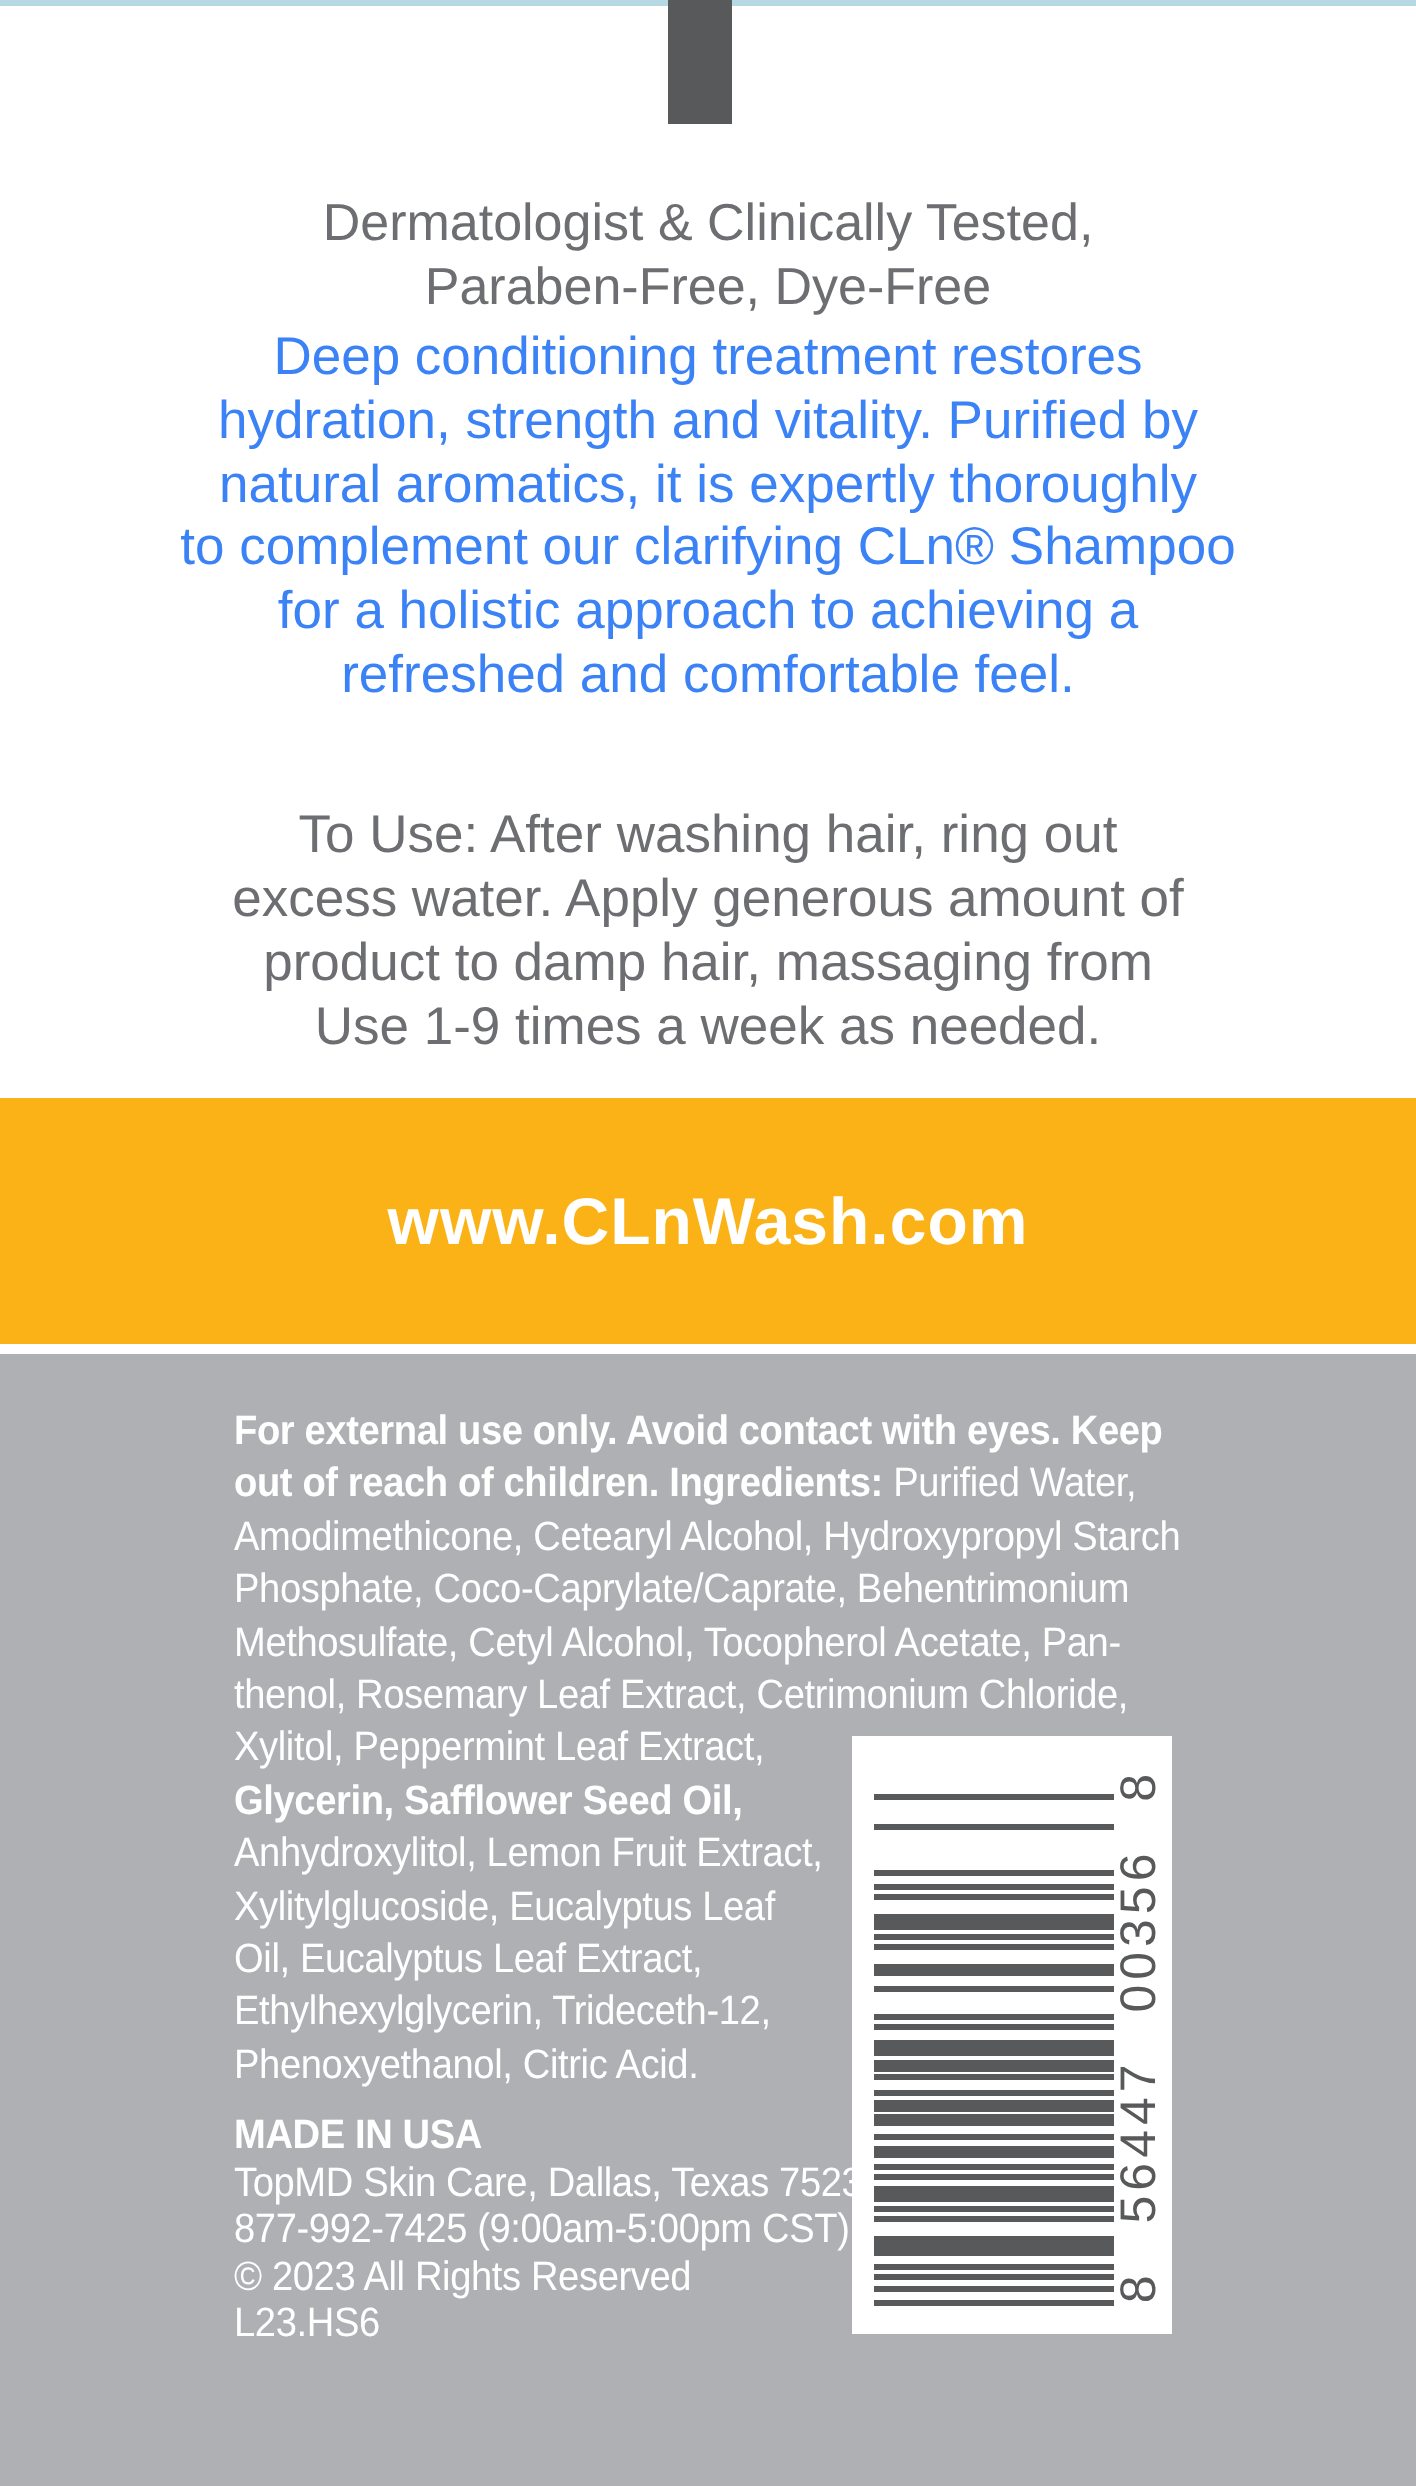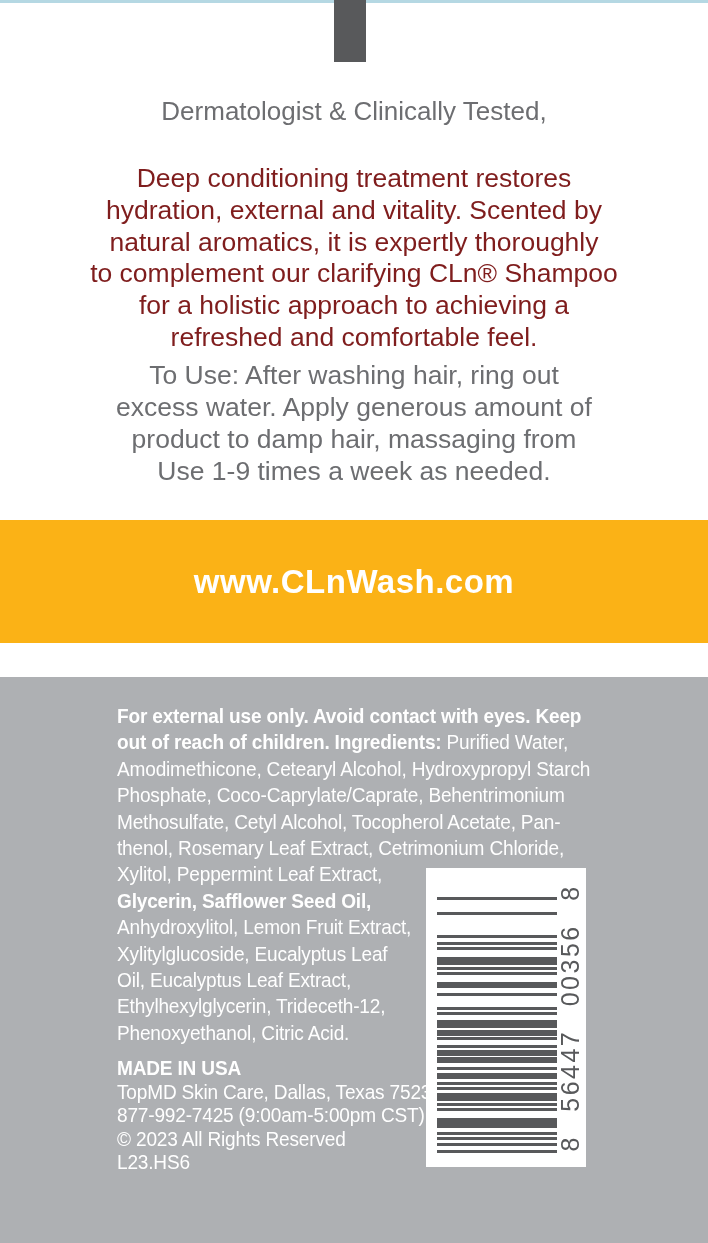--- a/index.html
+++ b/index.html
@@ -15,21 +15,21 @@
   .top-strip{position:absolute;left:0;top:0;width:708px;height:3px;}
   .fold-tab{position:absolute;left:334px;top:0;width:32px;height:62px;}
   
   .copy{position:absolute;left:0;width:708px;text-align:center;color:#6d6e71;}
   .claims{top:95px;font-size:26px;line-height:32px;}
   .description{top:163px;font-size:26.5px;line-height:31.8px;}
   .usage{top:359px;font-size:26.5px;line-height:32px;}
   .copy .ln{white-space:nowrap;}
   
   .web-band{
-    position:absolute;left:0;top:520px;width:708px;height:123px;
+    position:absolute;left:0;top:549px;width:708px;height:123px;
     display:flex;align-items:center;justify-content:center;
   }
   .web-band .url{color:#ffffff;font-size:33px;font-weight:bold;letter-spacing:.5px;}
   
   .info-panel{position:absolute;left:0;top:677px;width:708px;height:566px;}
   .ingredients{
     position:absolute;left:117px;top:703px;width:590px;
     color:#ffffff;font-size:20.5px;line-height:26.4px;
     transform:scaleX(0.93);transform-origin:left top;
     letter-spacing:-0.2px;
@@ -60,32 +60,33 @@
 </head>
 <body>
 
 <div class="label">
 
   <div class="top-strip" style="background: rgb(181, 216, 227);"></div>
   <div class="fold-tab" style="background: rgb(88, 89, 91);"></div>
 
   <div class="copy claims" style="color: rgb(109, 110, 113);">
     <div class="ln">Dermatologist &amp; Clinically Tested,</div>
+    <div class="ln">Paraben-Free, Dye-Free</div>
   </div>
 
-  <div class="copy description" style="color: #7f1d1d;">
+  <div class="copy description" style="color: #3b82f6;">
     <div class="ln">Deep conditioning treatment restores</div>
-    <div class="ln">hydration, external and vitality. Scented by</div>
+    <div class="ln">hydration, strength and vitality. Purified by</div>
     <div class="ln">natural aromatics, it is expertly thoroughly</div>
     <div class="ln">to complement our clarifying CLn® Shampoo</div>
     <div class="ln">for a holistic approach to achieving a</div>
     <div class="ln">refreshed and comfortable feel.</div>
   </div>
 
-  <div class="copy usage" style="color: rgb(109, 110, 113);">
+  <div class="copy usage" style="color: rgb(109, 110, 113); margin-top: 42px;">
     <div class="ln">To Use: After washing hair, ring out</div>
     <div class="ln">excess water. Apply generous amount of</div>
     <div class="ln">product to damp hair, massaging from</div>
     <div class="ln">Use 1-9 times a week as needed.</div>
   </div>
 
   <div class="web-band" style="background: rgb(251, 178, 22);">
     <span class="url">www.CLnWash.com</span>
   </div>
 

